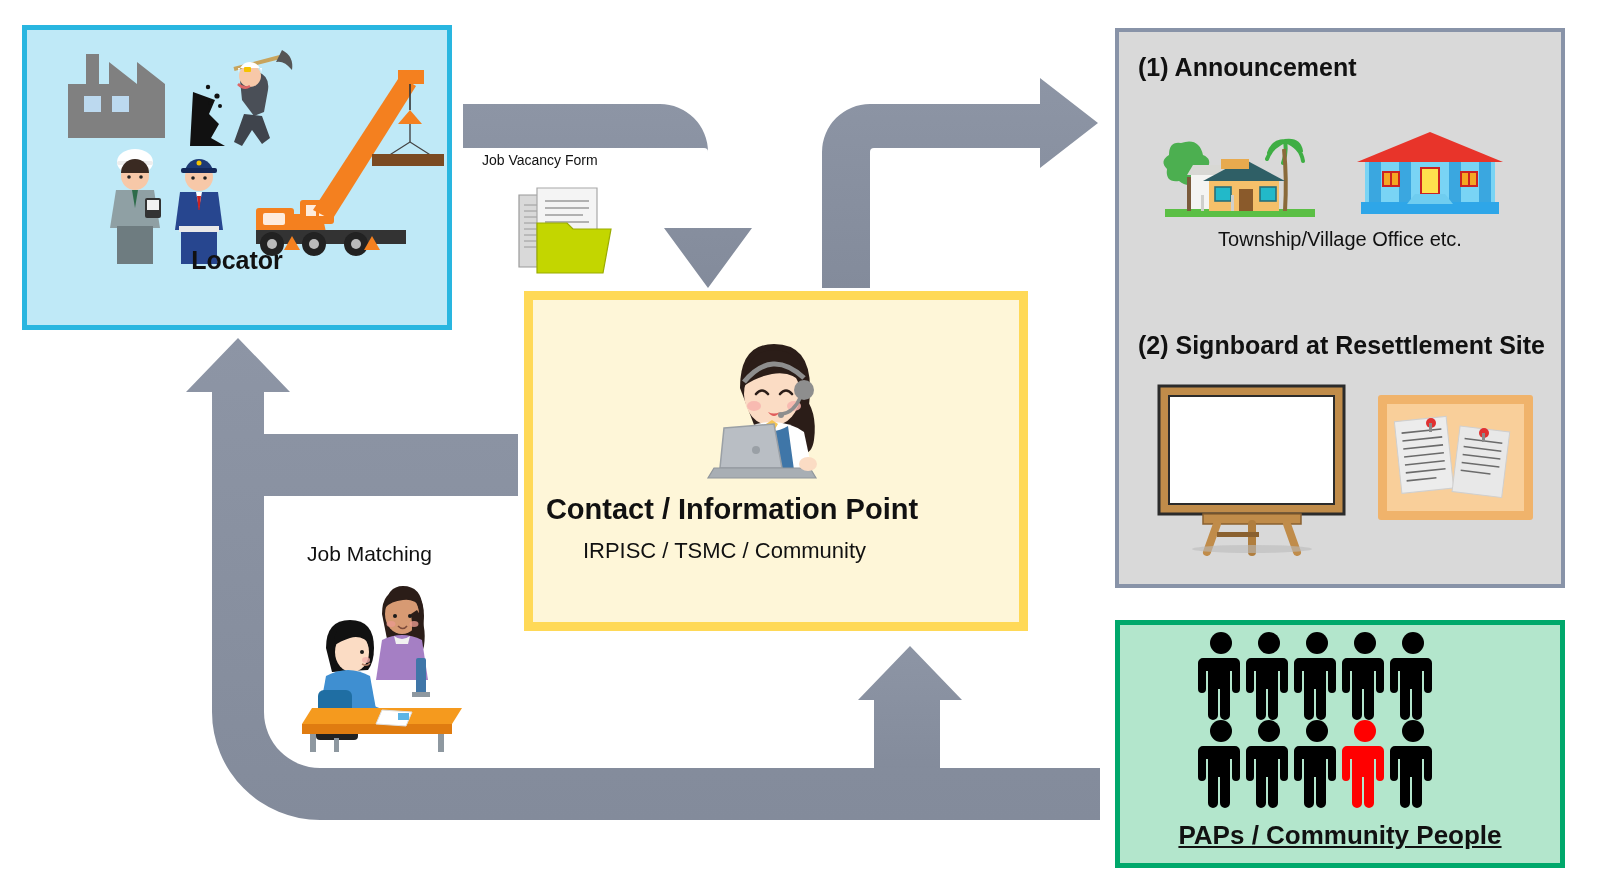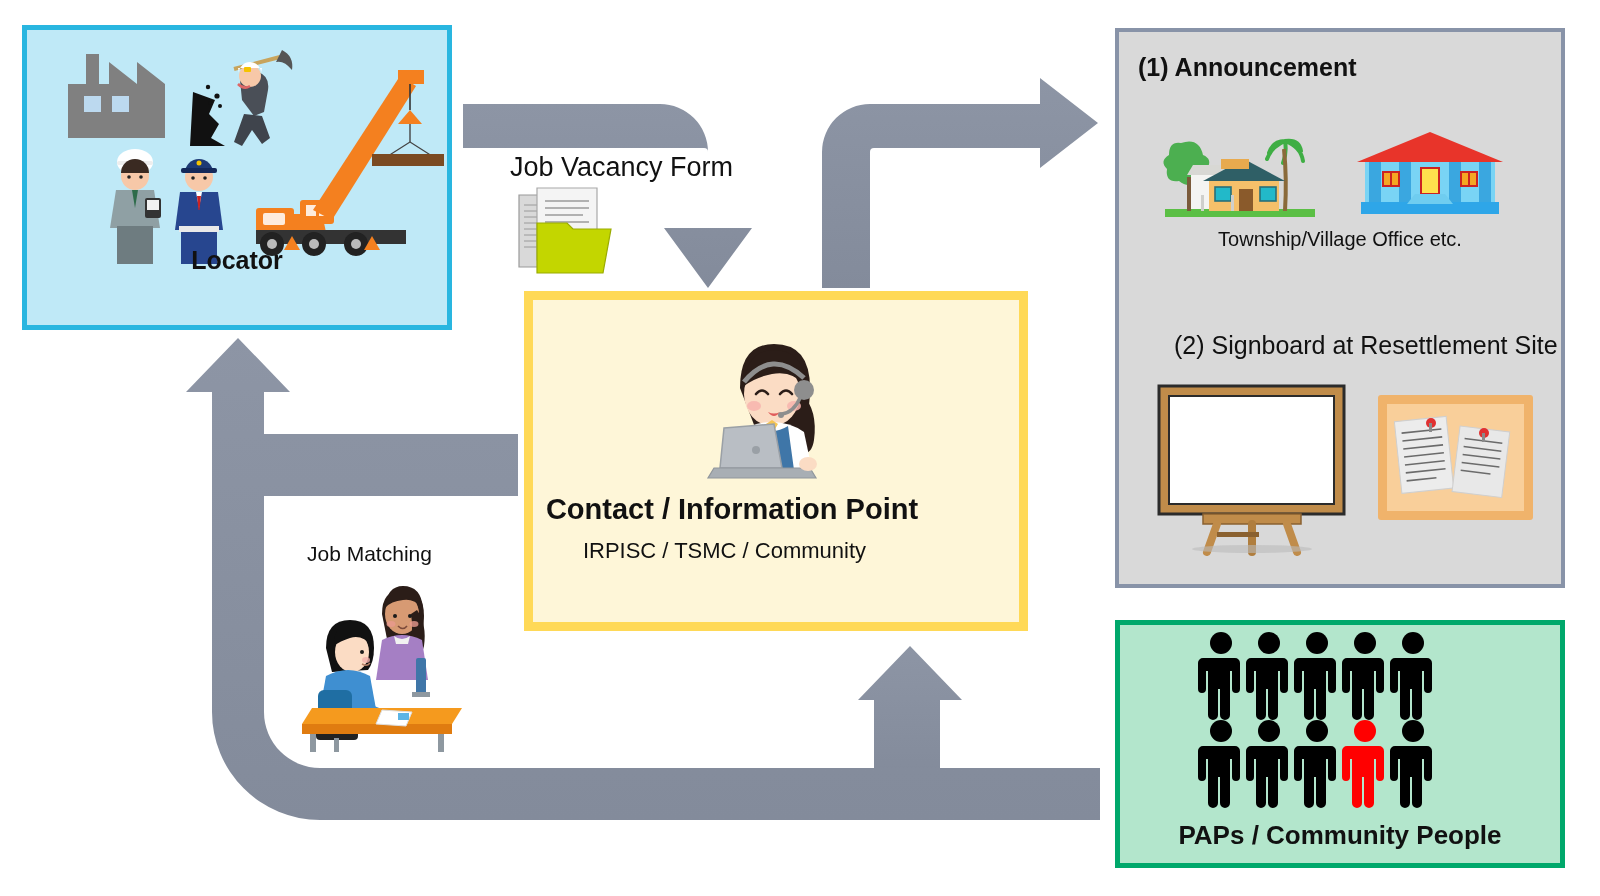--- a/index.html
+++ b/index.html
@@ -15,24 +15,24 @@
       background:#d9d9d9;border:4px solid #8893a8;box-sizing:border-box;}
   #paps-box{left:1115px;top:620px;width:450px;height:248px;
       background:#b3e6cc;border:5px solid #00a86b;box-sizing:border-box;}
 
   
   .title-bold{font-weight:bold;text-align:center;line-height:1.22;}
   #locator-label{left:22px;top:245px;width:430px;font-size:25px;}
   #contact-title{left:524px;top:492px;width:416px;font-size:29px;}
   #contact-sub{left:524px;top:536px;width:401px;font-size:22px;text-align:center;line-height:1.32;}
   #announce-h1{left:1138px;top:53px;font-size:25px;font-weight:bold;}
-  #announce-h2{left:1138px;top:331px;font-size:25px;font-weight:normal;margin-left:36px;}
+  #announce-h2{left:1138px;top:331px;font-size:25px;font-weight:bold;}
   #township-label{left:1150px;top:228px;width:380px;text-align:center;font-size:20px;}
-  #paps-label{left:1115px;top:820px;width:450px;font-size:26px;}
-  #jvf-label{left:482px;top:152px;font-size:27px;margin-left:28px;}
+  #paps-label{left:1115px;top:820px;width:450px;font-size:26px;text-decoration:underline;}
+  #jvf-label{left:482px;top:152px;font-size:14px;}
   #jm-label{left:307px;top:542px;font-size:21px;}
 
   
   svg{display:block;overflow:visible;}
   .arrowsvg{left:0;top:0;width:1600px;height:896px;pointer-events:none;}
 </style>
 </head>
 <body>
 
 <svg class="abs arrowsvg" viewBox="0 0 1600 896">

